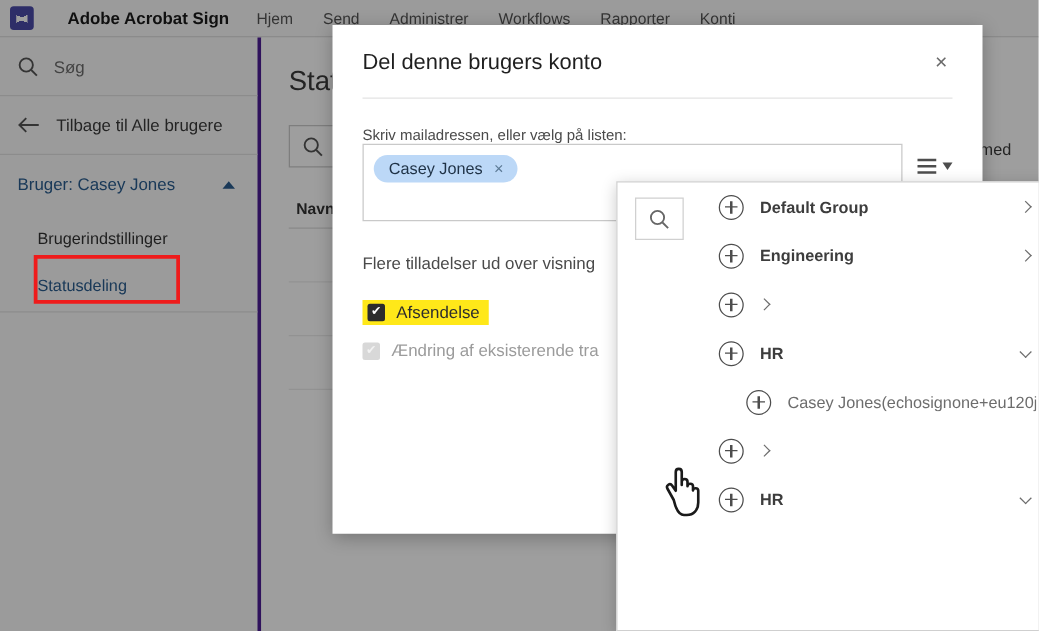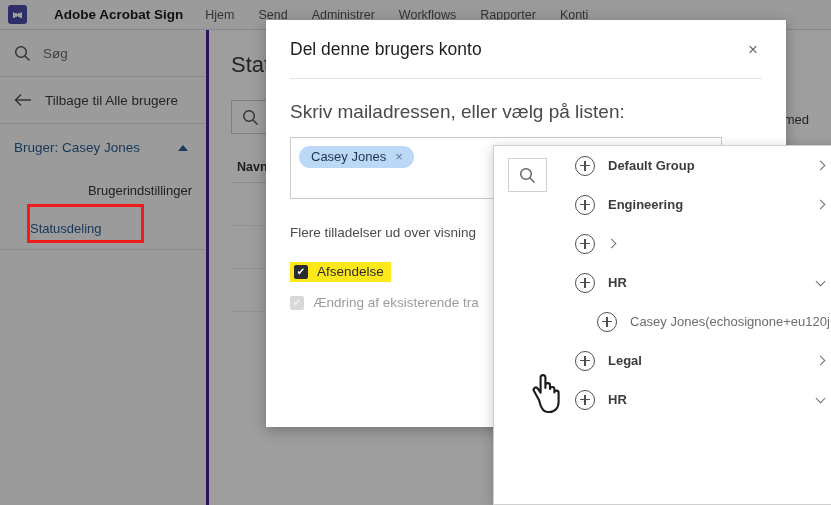--- a/index.html
+++ b/index.html
@@ -107,21 +107,21 @@
     margin-right: 4px;
   }
   .sub-row {
     height: 38px;
     display: flex;
     align-items: center;
     padding: 0 14px 0 30px;
     font-size: 13px;
     cursor: pointer;
   }
-  #sub-settings { color: #333; justify-content: flex-end; }
+  #sub-settings { color: #333; }
   #sub-status { color: #2a5d8f; }
   #sidebar-divider {
     height: 1px;
     background: #e2e2e2;
     margin-top: 2px;
   }
   
   #status-highlight-box {
     position: absolute;
     left: 27px; top: 204px;
@@ -207,23 +207,22 @@
     line-height: 1;
     padding: 4px;
   }
   #modal-hr {
     height: 1px;
     background: #e4e4e4;
     margin: 0 24px;
   }
   #modal-body { padding: 22px 24px 0 24px; }
   #recipient-label {
-    font-size: 19px;
+    font-size: 12px;
     color: #4a4a4a;
-    margin-bottom: 14px;
   }
   #recipient-row {
     display: flex;
     align-items: flex-start;
     gap: 12px;
   }
   #recipient-field {
     flex: 1;
     min-height: 62px;
     border: 1px solid #c9c9c9;
@@ -580,21 +579,20 @@
         <span class="chev-d"></span>
       </div>
 
       <div class="dd-item child">
         <span class="plus"></span>
         <span class="dd-label child-label">Casey Jones(echosignone+eu120ja...</span>
       </div>
 
       <div class="dd-item">
         <span class="plus"></span>
-        <span class="dd-label">Legal</span>
         <span class="chev-r"></span>
       </div>
 
 
       <div class="dd-item">
         <span class="plus"></span>
         <span class="dd-label">HR</span>
         <span class="chev-d"></span>
       </div>
 

